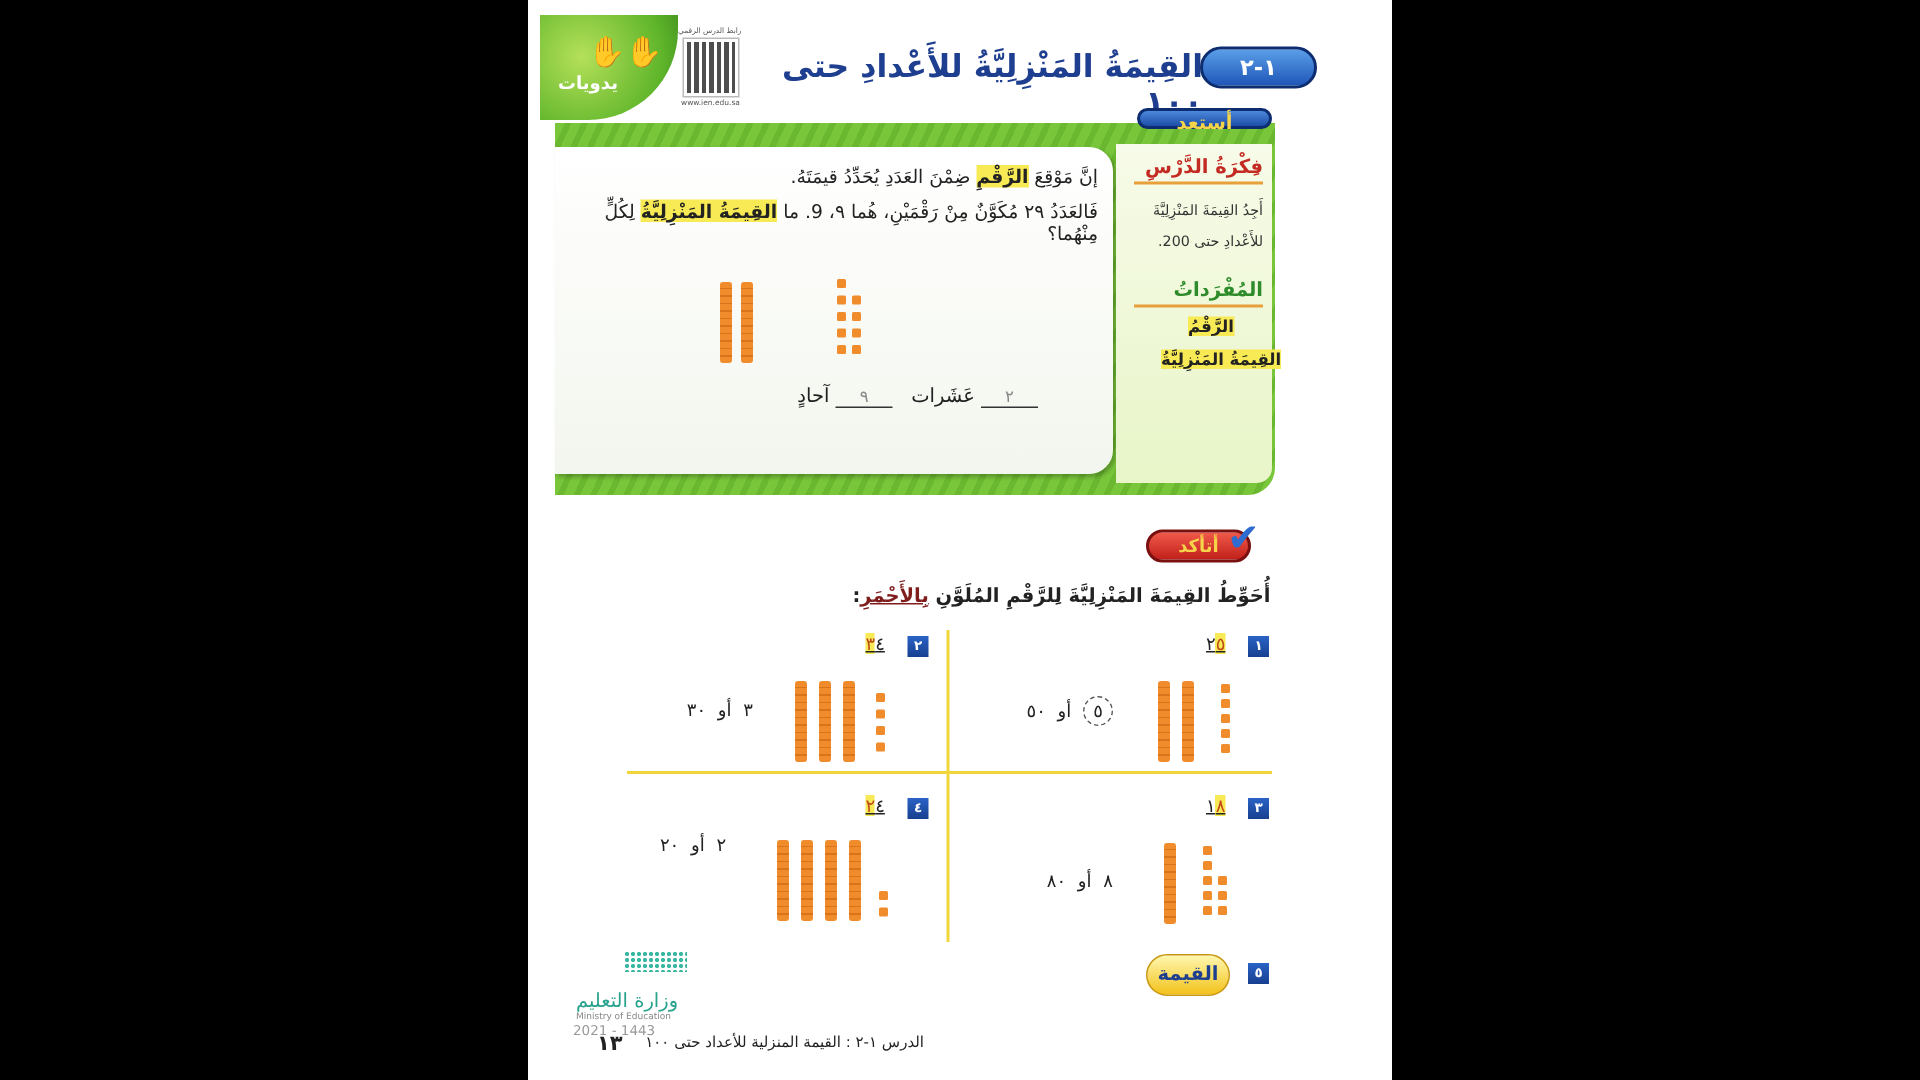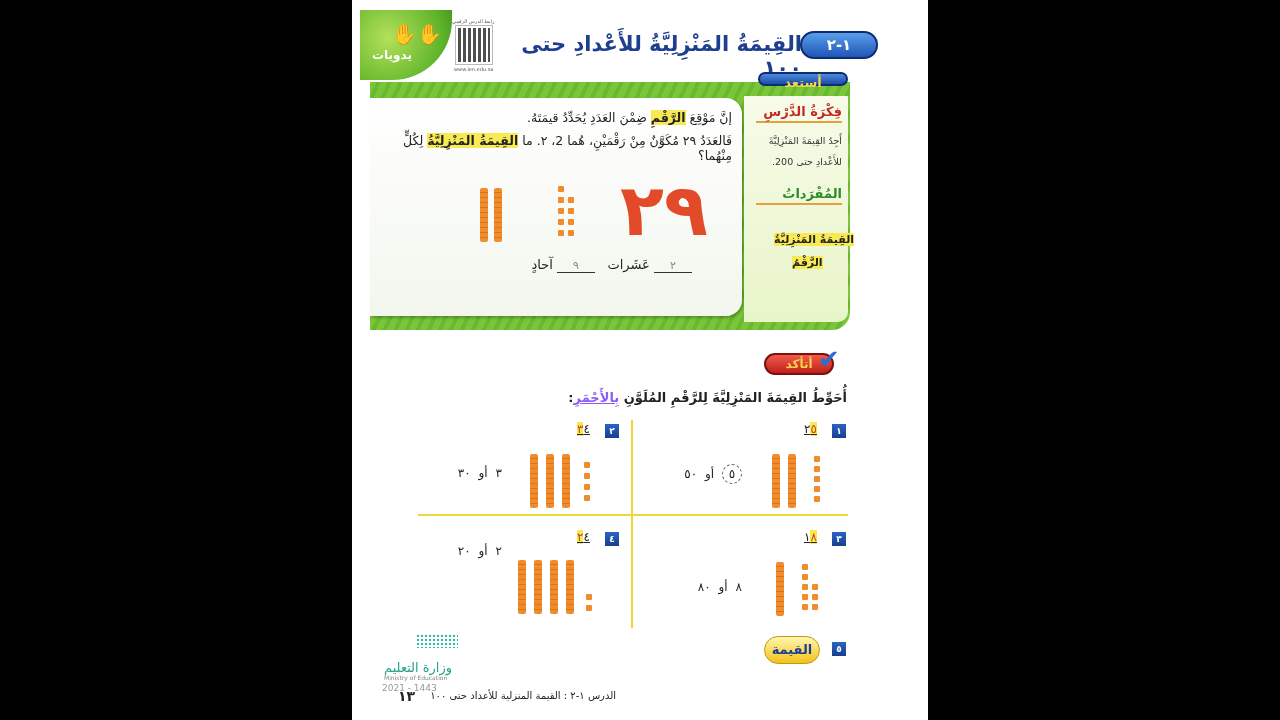--- a/index.html
+++ b/index.html
@@ -32,28 +32,28 @@
   .rod { width: 8px; height: 54px; background: repeating-linear-gradient(#f08c2c 0 4px, #d9741a 4px 5px); border-radius: 2px; }
   .unit { width: 6px; height: 6px; background: #f08c2c; border-radius: 1px; }
 
   .fill-line { left: 80px; top: 257px; width: 260px; text-align: right; font-size: 13px; color: #222; }
   .blank { display: inline-block; width: 38px; border-bottom: 1px solid #333; text-align: center; color: #888; font-size: 11px; }
   .eq-line { left: 60px; top: 287px; width: 280px; text-align: right; font-size: 12.5px; color: #222; word-spacing: 3px; }
 
   .side-h1 { left: 404px; top: 104px; width: 86px; text-align: right; font-weight: bold; color: #c22a22; font-size: 13px; border-bottom: 2px solid #e7a03a; padding-bottom: 2px; }
   .side-t1 { left: 400px; top: 130px; width: 90px; text-align: right; font-size: 9.5px; color: #333; line-height: 21px; }
   .side-h2 { left: 404px; top: 186px; width: 86px; text-align: right; font-weight: bold; color: #2e8b2a; font-size: 13px; border-bottom: 2px solid #e7a03a; padding-bottom: 2px; }
-  .side-w1 { left: 440px; top: 211px; font-weight: bold; font-size: 11px; background: #f7ea55; color: #222; margin-top: 45px; }
+  .side-w1 { left: 440px; top: 211px; font-weight: bold; font-size: 11px; background: #f7ea55; color: #222; }
   .side-w2 { left: 422px; top: 233px; font-weight: bold; font-size: 11px; background: #f7ea55; color: #222; }
 
   
   .check-pill { left: 412px; top: 353px; width: 70px; height: 22px; border-radius: 11px; background: linear-gradient(#f05a4a, #c0201a); border: 2px solid #7a1010; color: #f6d44a; font-weight: bold; font-size: 12px; text-align: center; line-height: 18px; }
   .check-icon { left: 466px; top: 344px; font-size: 26px; color: #2e6ccf; font-weight: bold; }
   .instr { left: 200px; top: 390px; width: 295px; text-align: right; font-size: 13px; color: #222; font-weight: bold; }
-  .instr .red { color: #8b5cf6; text-decoration: underline; }
+  .instr .red { color: #7f1d1d; text-decoration: underline; }
 
   .vline { left: 279px; top: 420px; width: 2px; height: 208px; background: #f0d63a; }
   .hline { left: 66px; top: 514px; width: 430px; height: 2px; background: #f0d63a; }
   .num-badge { width: 14px; height: 14px; background: linear-gradient(#2a63c6, #173f8f); color: #fff; font-size: 9px; text-align: center; line-height: 14px; font-weight: bold; }
   .ex-num { font-size: 12px; color: #222; text-decoration: underline; }
   .ex-num .hl2 { background: #f7ea55; color: #c14a1a; }
   .ans { font-size: 12px; color: #222; word-spacing: 4px; }
   .circ { display: inline-block; width: 20px; height: 20px; border: 1px dashed #555; border-radius: 50%; text-align: center; line-height: 18px; }
 
   .talk-bubble { left: 412px; top: 636px; width: 56px; height: 28px; border-radius: 14px; background: linear-gradient(#fff7b0, #f3c21a); border: 1px solid #c79612; color: #1e3f8f; font-weight: bold; font-size: 13px; text-align: center; line-height: 26px; }
@@ -81,24 +81,23 @@
 
   <div class="abs green-band"></div>
   <div class="abs prepare-pill">أستعد</div>
   <div class="abs white-card"></div>
   <div class="abs side-panel"></div>
 
   <div class="abs intro1 rtl">
     <span>إنَّ مَوْقِعَ </span><span class="hl">الرَّقْمِ</span><span> ضِمْنَ العَدَدِ يُحَدِّدُ قيمَتَهُ.</span>
   </div>
   <div class="abs intro2 rtl">
-    <span>فَالعَدَدُ ٢٩ مُكَوَّنٌ مِنْ رَقْمَيْنِ، هُما 2، ٢. ما </span><span class="hl">القِيمَةُ المَنْزِلِيَّةُ</span><span> لِكُلٍّ مِنْهُما؟</span>
-  </div>
-
-  <div class="abs big29">٢٩</div>
+    <span>فَالعَدَدُ ٢٩ مُكَوَّنٌ مِنْ رَقْمَيْنِ، هُما ٩، 9. ما </span><span class="hl">القِيمَةُ المَنْزِلِيَّةُ</span><span> لِكُلٍّ مِنْهُما؟</span>
+  </div>
+
 
   <div class="abs" style="left:206px;top:186px;width:20px;height:56px;">
     <div class="abs unit" style="left:0;top:0"></div>
     <div class="abs unit" style="left:0;top:11px"></div>
     <div class="abs unit" style="left:10px;top:11px"></div>
     <div class="abs unit" style="left:0;top:22px"></div>
     <div class="abs unit" style="left:10px;top:22px"></div>
     <div class="abs unit" style="left:0;top:33px"></div>
     <div class="abs unit" style="left:10px;top:33px"></div>
     <div class="abs unit" style="left:0;top:44px"></div>
@@ -187,21 +186,21 @@
   <div class="abs num-badge" style="left:253px;top:532px">٤</div>
   <div class="abs ex-num" style="left:225px;top:530px">
     <span class="hl2">٢</span><span>٤</span>
   </div>
   <div class="abs rod" style="left:166px;top:560px"></div>
   <div class="abs rod" style="left:182px;top:560px"></div>
   <div class="abs rod" style="left:198px;top:560px"></div>
   <div class="abs rod" style="left:214px;top:560px"></div>
   <div class="abs unit" style="left:234px;top:594px"></div>
   <div class="abs unit" style="left:234px;top:605px"></div>
-  <div class="abs ans rtl" style="left:70px;top:544px;width:80px;text-align:right">
+  <div class="abs ans rtl" style="left:70px;top:556px;width:80px;text-align:center">
     <span>٢</span>
     <span>أو</span>
     <span>٢٠</span>
   </div>
 
   <div class="abs num-badge" style="left:480px;top:642px">٥</div>
   <div class="abs talk-bubble">القيمة</div>
 
   <div class="abs dots"></div>
   <div class="abs ministry">وزارة التعليم</div>

